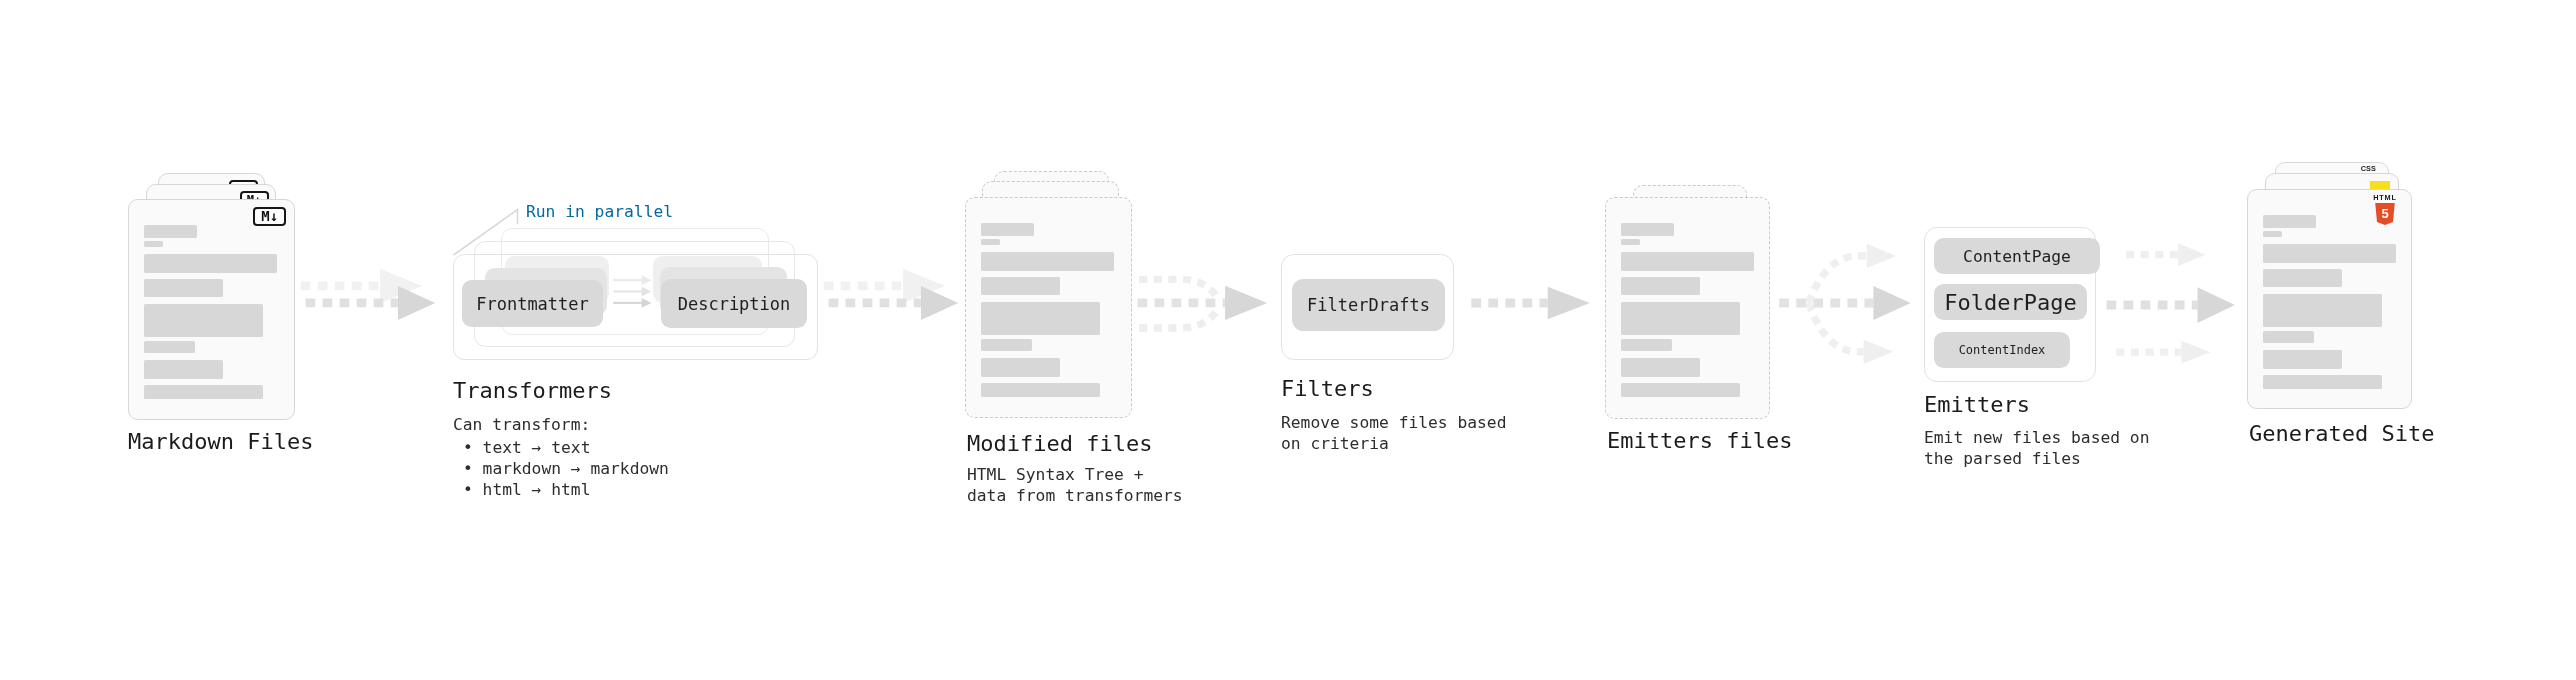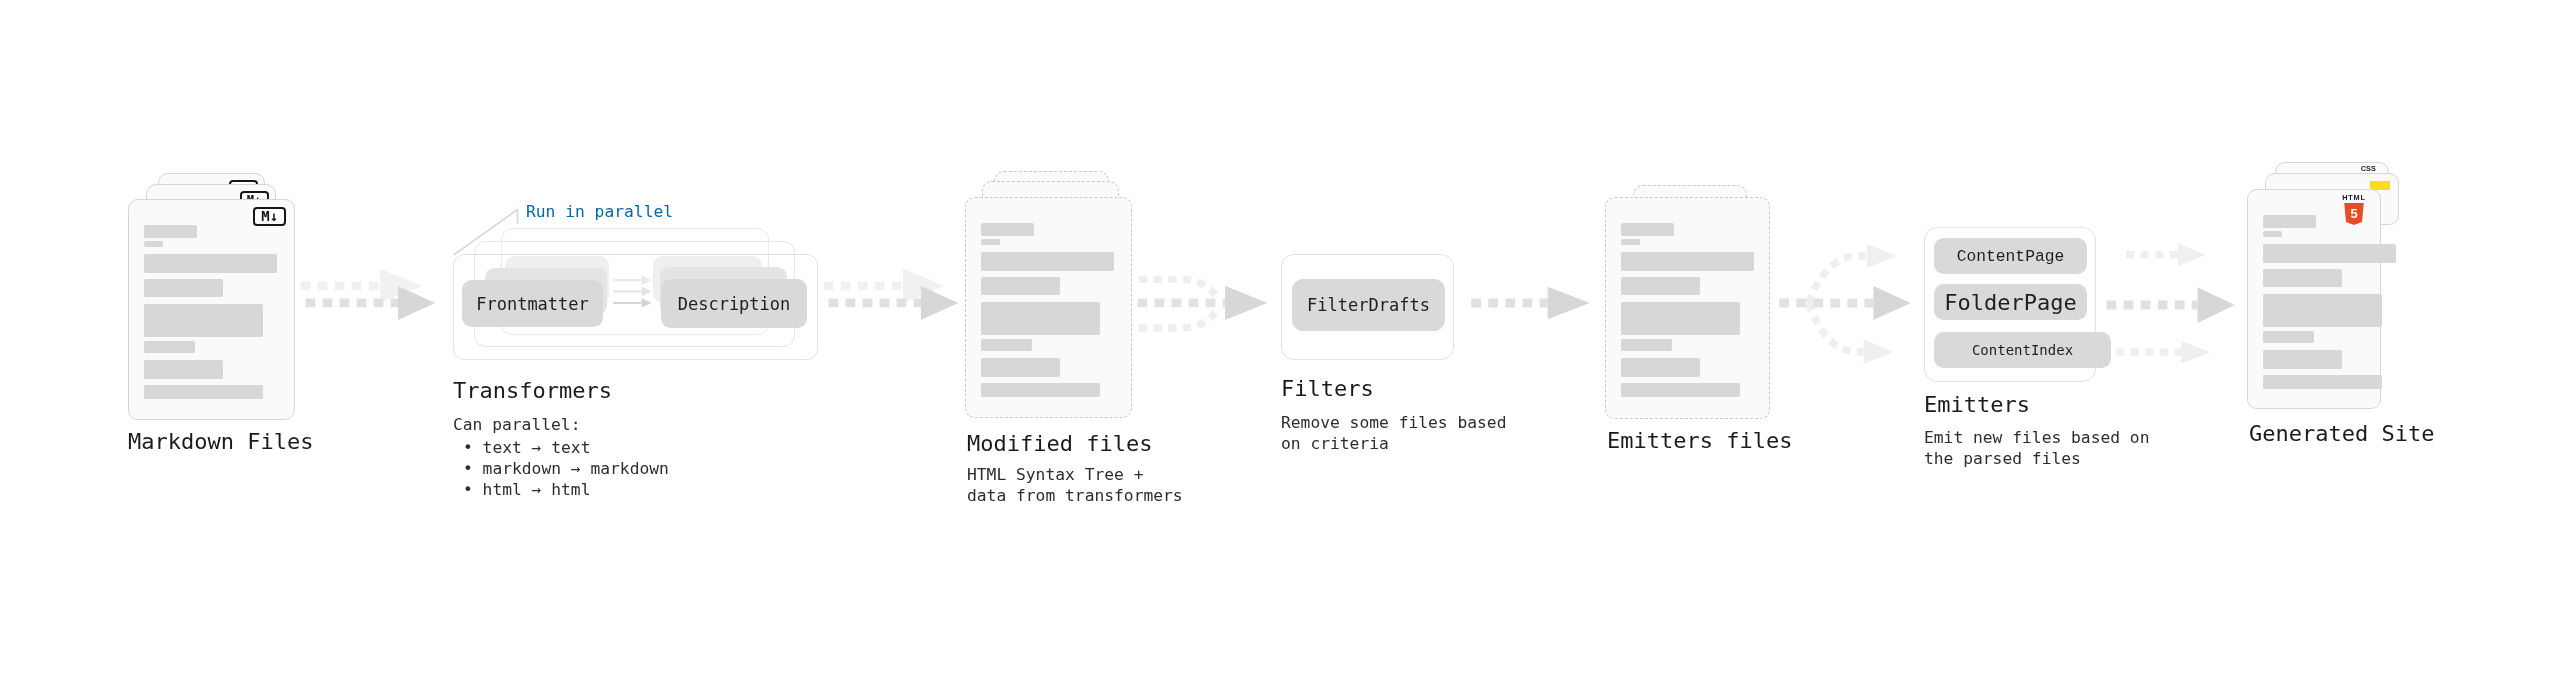--- a/index.html
+++ b/index.html
@@ -99,21 +99,21 @@
       <polygon points="40,18 52,24 40,30" fill="#e3e3e3"></polygon>
     <line x1="5" y1="38" x2="40" y2="38" stroke="#d4d4d4" stroke-width="2.5"></line>
       <polygon points="40,32 52,38 40,44" fill="#d4d4d4"></polygon>
   </svg>
 
   <div class="pill ghost2" style="left:653px;top:256px;width:109px;height:47px;z-index:2;"></div>
   <div class="pill ghost1" style="left:660px;top:267px;width:127px;height:48px;z-index:3;"></div>
   <div class="pill" style="left:661px;top:279px;width:146px;height:49px;z-index:4;">Description</div>
 
   <div class="title" style="left:453px;top:379px;">Transformers</div>
-  <div class="caption" style="left:453px;top:414px;">Can parallel:</div>
+  <div class="caption" style="left:453px;top:414px;">Can transform:</div>
   <div class="caption" style="left:463px;top:437px;">• text → text
 • markdown → markdown
 • html → html</div>
 
   <svg style="left:822px;top:264px;" width="142" height="77" viewBox="0 0 175 95">
     <line x1="2" y1="27" x2="100" y2="27" stroke="#f1f1f1" stroke-width="11" stroke-dasharray="12 9"></line>
     <polygon points="100,6 152,27 100,48" fill="#f1f1f1"></polygon>
     <line x1="8" y1="48" x2="122" y2="48" stroke="#e0e0e0" stroke-width="11" stroke-dasharray="12 9"></line>
     <polygon points="122,27 168,48 122,69" fill="#d7d7d7"></polygon>
   </svg>
@@ -168,43 +168,43 @@
   <svg style="left:1776px;top:234px;" width="138" height="134" viewBox="0 0 170 165">
     <path d="M 40 85 Q 62 27 100 27 H 112" fill="none" stroke="#efefef" stroke-width="9" stroke-dasharray="10 8"></path>
     <polygon points="112,12 148,27 112,42" fill="#efefef"></polygon>
     <path d="M 40 85 Q 62 145 100 145 H 108" fill="none" stroke="#efefef" stroke-width="9" stroke-dasharray="10 8"></path>
     <polygon points="108,130 144,145 108,160" fill="#efefef"></polygon>
     <line x1="4" y1="85" x2="120" y2="85" stroke="#e2e2e2" stroke-width="11" stroke-dasharray="12 9"></line>
     <polygon points="120,64 166,85 120,106" fill="#d7d7d7"></polygon>
   </svg>
 
   <div class="frame" style="left:1924px;top:227px;width:172px;height:155px;border-radius:13px;"></div>
-  <div class="pill" style="left:1934px;top:238px;width:153px;height:36px;font-size:16.3px;font-family:Liberation Mono, monospace;">ContentPage</div>
+  <div class="pill" style="left:1934px;top:238px;width:166px;height:36px;font-size:16.3px;">ContentPage</div>
   <div class="pill" style="left:1934px;top:284px;width:153px;height:36px;font-size:22px;">FolderPage</div>
-  <div class="pill" style="left:1934px;top:332px;width:177px;height:36px;font-size:14px;">ContentIndex</div>
+  <div class="pill" style="left:1934px;top:332px;width:136px;height:36px;font-size:12px;">ContentIndex</div>
   <div class="title" style="left:1924px;top:393px;">Emitters</div>
   <div class="caption" style="left:1924px;top:427px;">Emit new files based on
 the parsed files</div>
 
   <svg style="left:2103px;top:236px;" width="137" height="130" viewBox="0 0 168 160">
     <line x1="28" y1="23" x2="92" y2="23" stroke="#efefef" stroke-width="9" stroke-dasharray="10 8"></line>
     <polygon points="92,9 126,23 92,37" fill="#efefef"></polygon>
     <line x1="4" y1="85" x2="116" y2="85" stroke="#e0e0e0" stroke-width="11" stroke-dasharray="12 9"></line>
     <polygon points="116,63 162,85 116,107" fill="#d7d7d7"></polygon>
     <line x1="16" y1="143" x2="96" y2="143" stroke="#efefef" stroke-width="9" stroke-dasharray="10 8"></line>
     <polygon points="96,129 132,143 96,157" fill="#efefef"></polygon>
   </svg>
 
   <div class="doc" style="left:2275px;top:162px;width:114px;height:52px;z-index:1;">
     <div class="css-badge">CSS</div>
   </div>
   <div class="doc" style="left:2265px;top:173px;width:134px;height:52px;z-index:2;">
     <div class="js-badge"></div>
   </div>
-  <div class="doc" style="left:2247px;top:189px;width:134px;height:220px;z-index:3;">
+  <div class="doc" style="left:2247px;top:189px;width:165px;height:220px;z-index:3;">
     <div class="html5-logo">
       <div class="html5-word">HTML</div>
       <div class="html5-shield">5</div>
     </div>
     <div class="bar b1"></div>
     <div class="bar b2"></div>
     <div class="bar b3"></div>
     <div class="bar b4"></div>
     <div class="bar b5"></div>
     <div class="bar b6"></div>

